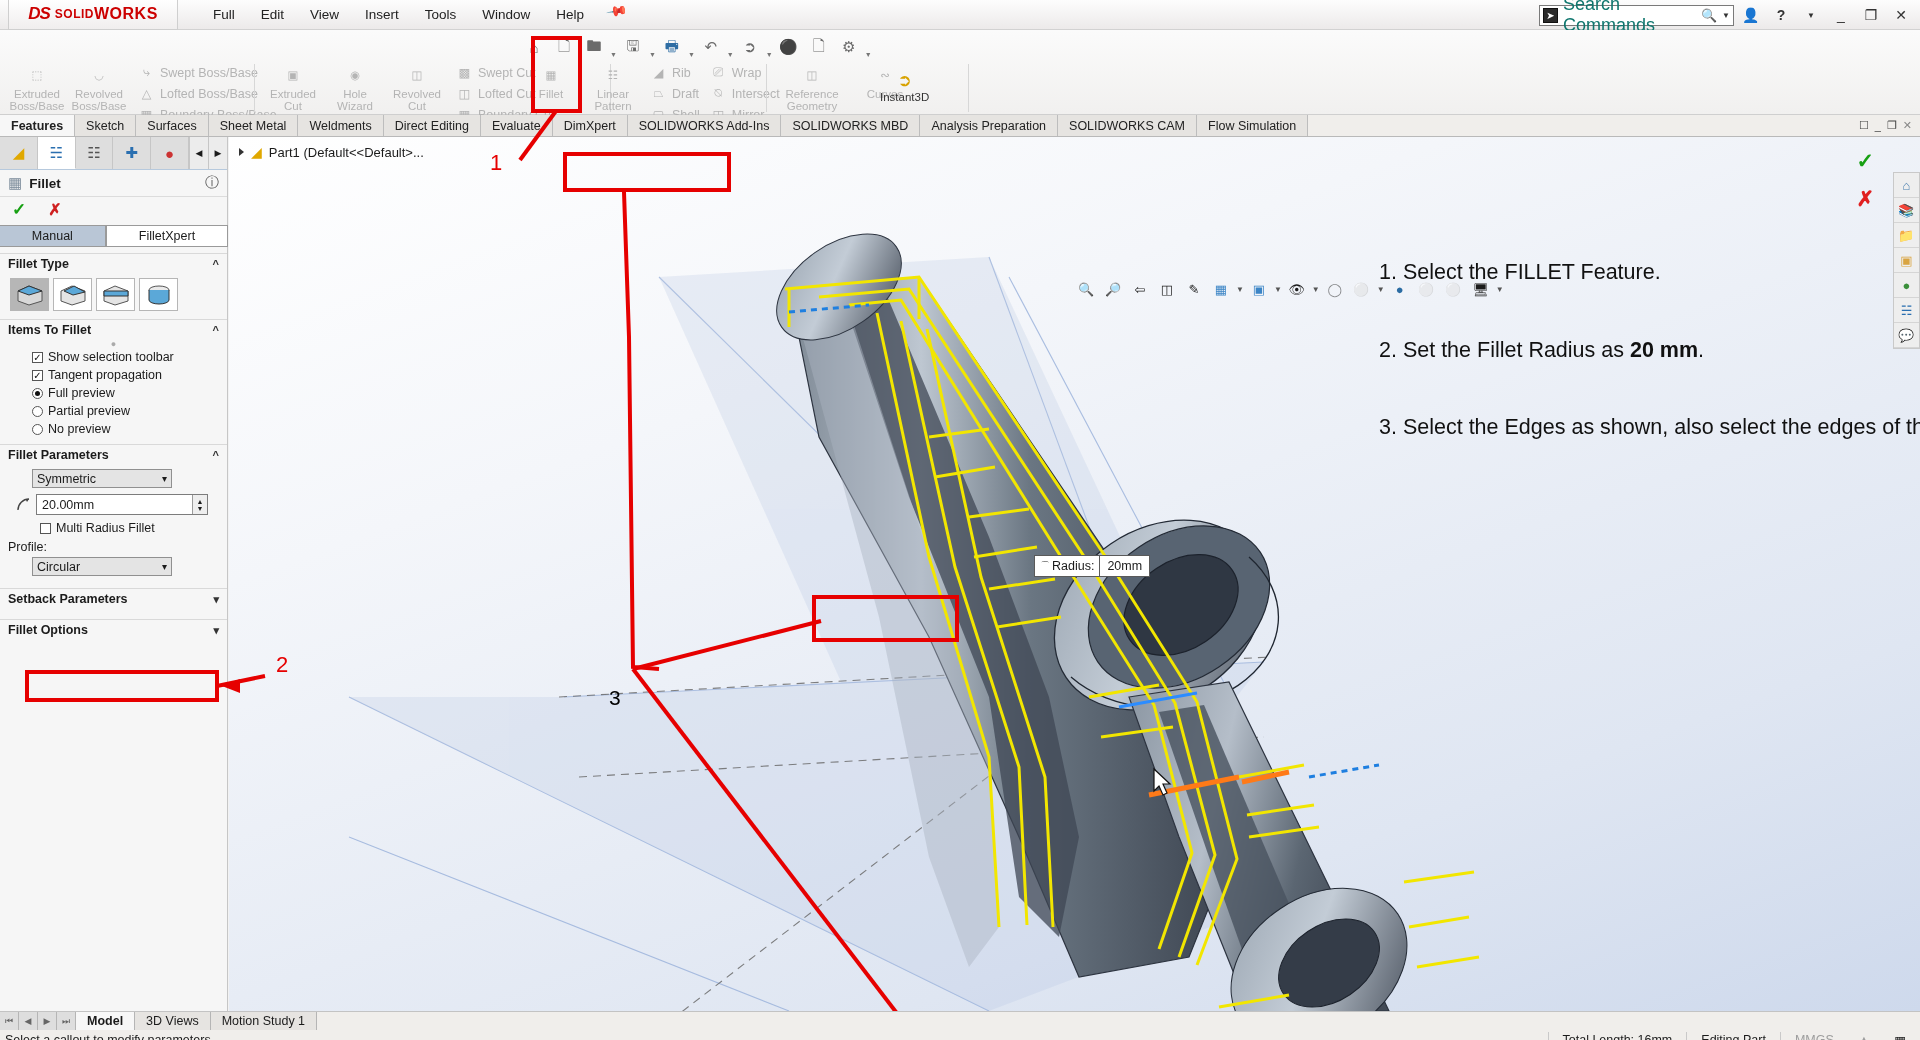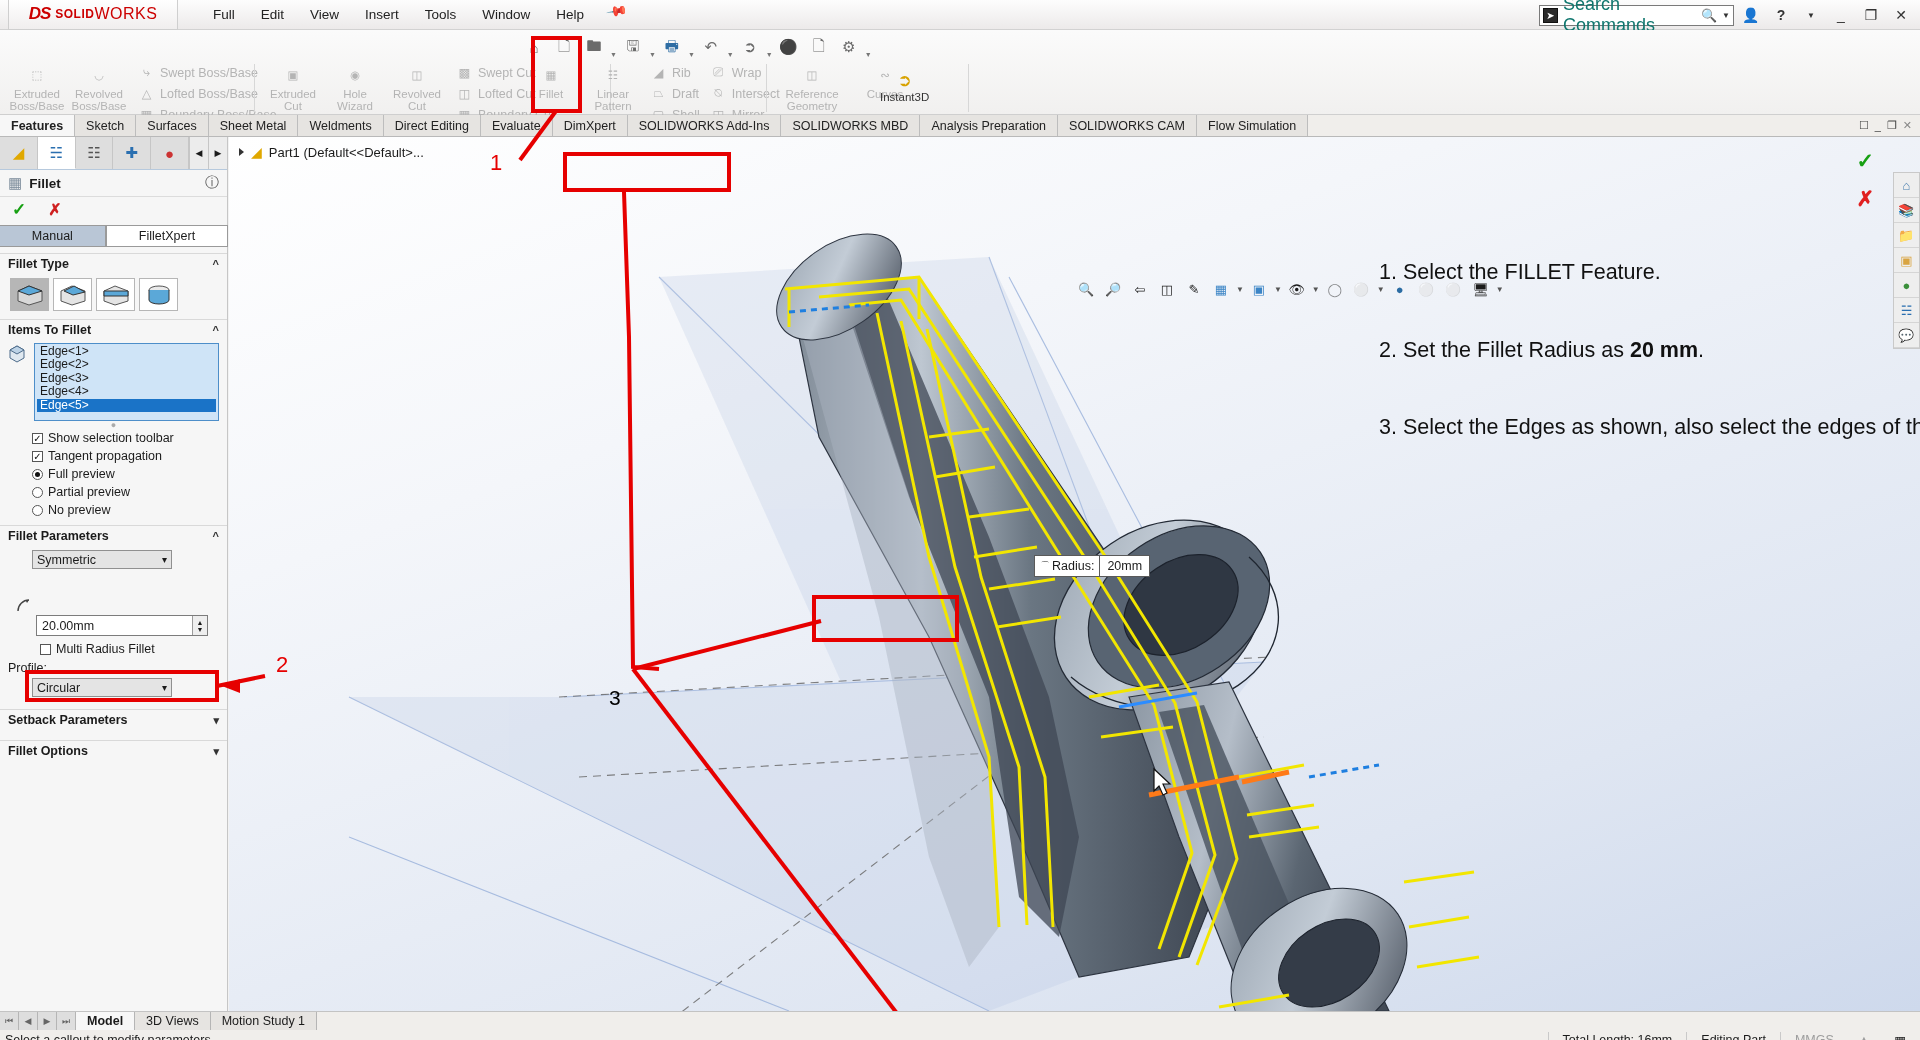--- a/index.html
+++ b/index.html
@@ -20,21 +20,21 @@
     display:flex; align-items:center;
   }
   .logo-box{
     width:170px; height:30px; margin-left:8px;
     background:linear-gradient(#ffffff,#f0eeee);
     border:1px solid #cfcfcf; border-top:none;
     display:flex; align-items:center; justify-content:center;
   }
   .logo-ds{ color:#c00; font-weight:bold; font-size:17px; letter-spacing:-1px; font-style:italic; }
   .logo-solid{ color:#c00; font-weight:bold; font-size:12px; letter-spacing:.5px; }
-  .logo-works{ color:#c00; font-weight:normal; font-size:16px; letter-spacing:.5px;}
+  .logo-works{ color:#c00; font-weight:bold; font-size:16px; letter-spacing:.5px;}
   .menu{ display:flex; margin-left:22px; gap:0px; }
   .menu-item{ padding:4px 13px; font-size:13.5px; color:#222; cursor:default; }
   .pin-icon{ margin-left:10px; color:#2f6fa8; font-size:14px; transform:rotate(35deg);}
   #doc-title{
     position:absolute; left:0; right:0; text-align:center;
     font-size:13.5px; color:#222; pointer-events:none;
   }
   #tb-right{ position:absolute; right:6px; top:0; height:30px; display:flex; align-items:center; gap:4px;}
   .searchbox{
     width:195px; height:21px; background:#fff; border:1px solid #7a7a7a;
@@ -137,21 +137,21 @@
   .selectrow{ padding:4px 8px 2px 32px; }
   .sel-ctl{
     width:140px; height:19px; background:#e4e4e4; border:1px solid #909090;
     display:flex; align-items:center; padding:0 4px; font-size:12.5px;
   }
   .sel-ctl .chev{ margin-left:auto; font-size:10px; }
   .radius-row{ display:flex; align-items:center; gap:4px; padding:4px 8px 4px 16px; }
   .radius-icon{ width:16px;height:16px; display:flex;align-items:center;justify-content:center;}
   .spin{
     width:172px; height:21px; background:#fff; border:1px solid #7c7c7c;
-    display:flex; align-items:center; padding-left:5px; font-size:12.5px;margin-top:40px;
+    display:flex; align-items:center; padding-left:5px; font-size:12.5px;
   }
   .spin-arrows{ margin-left:auto; width:15px; height:19px; background:#eee; border-left:1px solid #9b9b9b;
                 display:flex;flex-direction:column;justify-content:center;align-items:center;font-size:7px;line-height:7px;}
   .prof-label{ padding:3px 0 2px 8px; font-size:12.5px; }
 
   
   #graphics{
     position:absolute; left:229px; top:137px; width:1691px; height:874px;
     background:linear-gradient(160deg,#ffffff 0%,#f4f6fa 30%,#dfe6f2 75%,#ced9ec 100%);
     overflow:hidden;
@@ -467,35 +467,20 @@
       <svg width="30" height="24" viewBox="0 0 30 24">
           <ellipse cx="15" cy="7" rx="10" ry="4" fill="#eaeaea" stroke="#555"></ellipse>
           <path d="M5 7 L5 17 A10 4 0 0 0 25 17 L25 7" fill="#5ba8d8" stroke="#333"></path>
         </svg>
     </div>
   </div>
 
   <div class="section-hdr">
     <span>Items To Fillet</span>
     <span class="chev">^</span>
-  </div>
-  <div class="items-row">
-    <div class="edge-icon">
-      <svg width="20" height="20" viewBox="0 0 20 20">
-          <polygon points="3,6 10,2 17,6 17,14 10,18 3,14" fill="#dfe8f0" stroke="#4d6b8a"></polygon>
-          <path d="M3 6 L10 2 L17 6 L10 10 Z" fill="#bcd2e6" stroke="#4d6b8a"></path>
-        </svg>
-    </div>
-    <div class="edge-list">
-      <div class="edge-item">Edge&lt;1&gt;</div>
-      <div class="edge-item">Edge&lt;2&gt;</div>
-      <div class="edge-item">Edge&lt;3&gt;</div>
-      <div class="edge-item">Edge&lt;4&gt;</div>
-      <div class="edge-item sel">Edge&lt;5&gt;</div>
-    </div>
   </div>
   <div class="dotrow">●</div>
 
   <div class="chkrow">
     <span class="chk">✓</span>
     <span>Show selection toolbar</span>
   </div>
   <div class="chkrow">
     <span class="chk">✓</span>
     <span>Tangent propagation</span>

